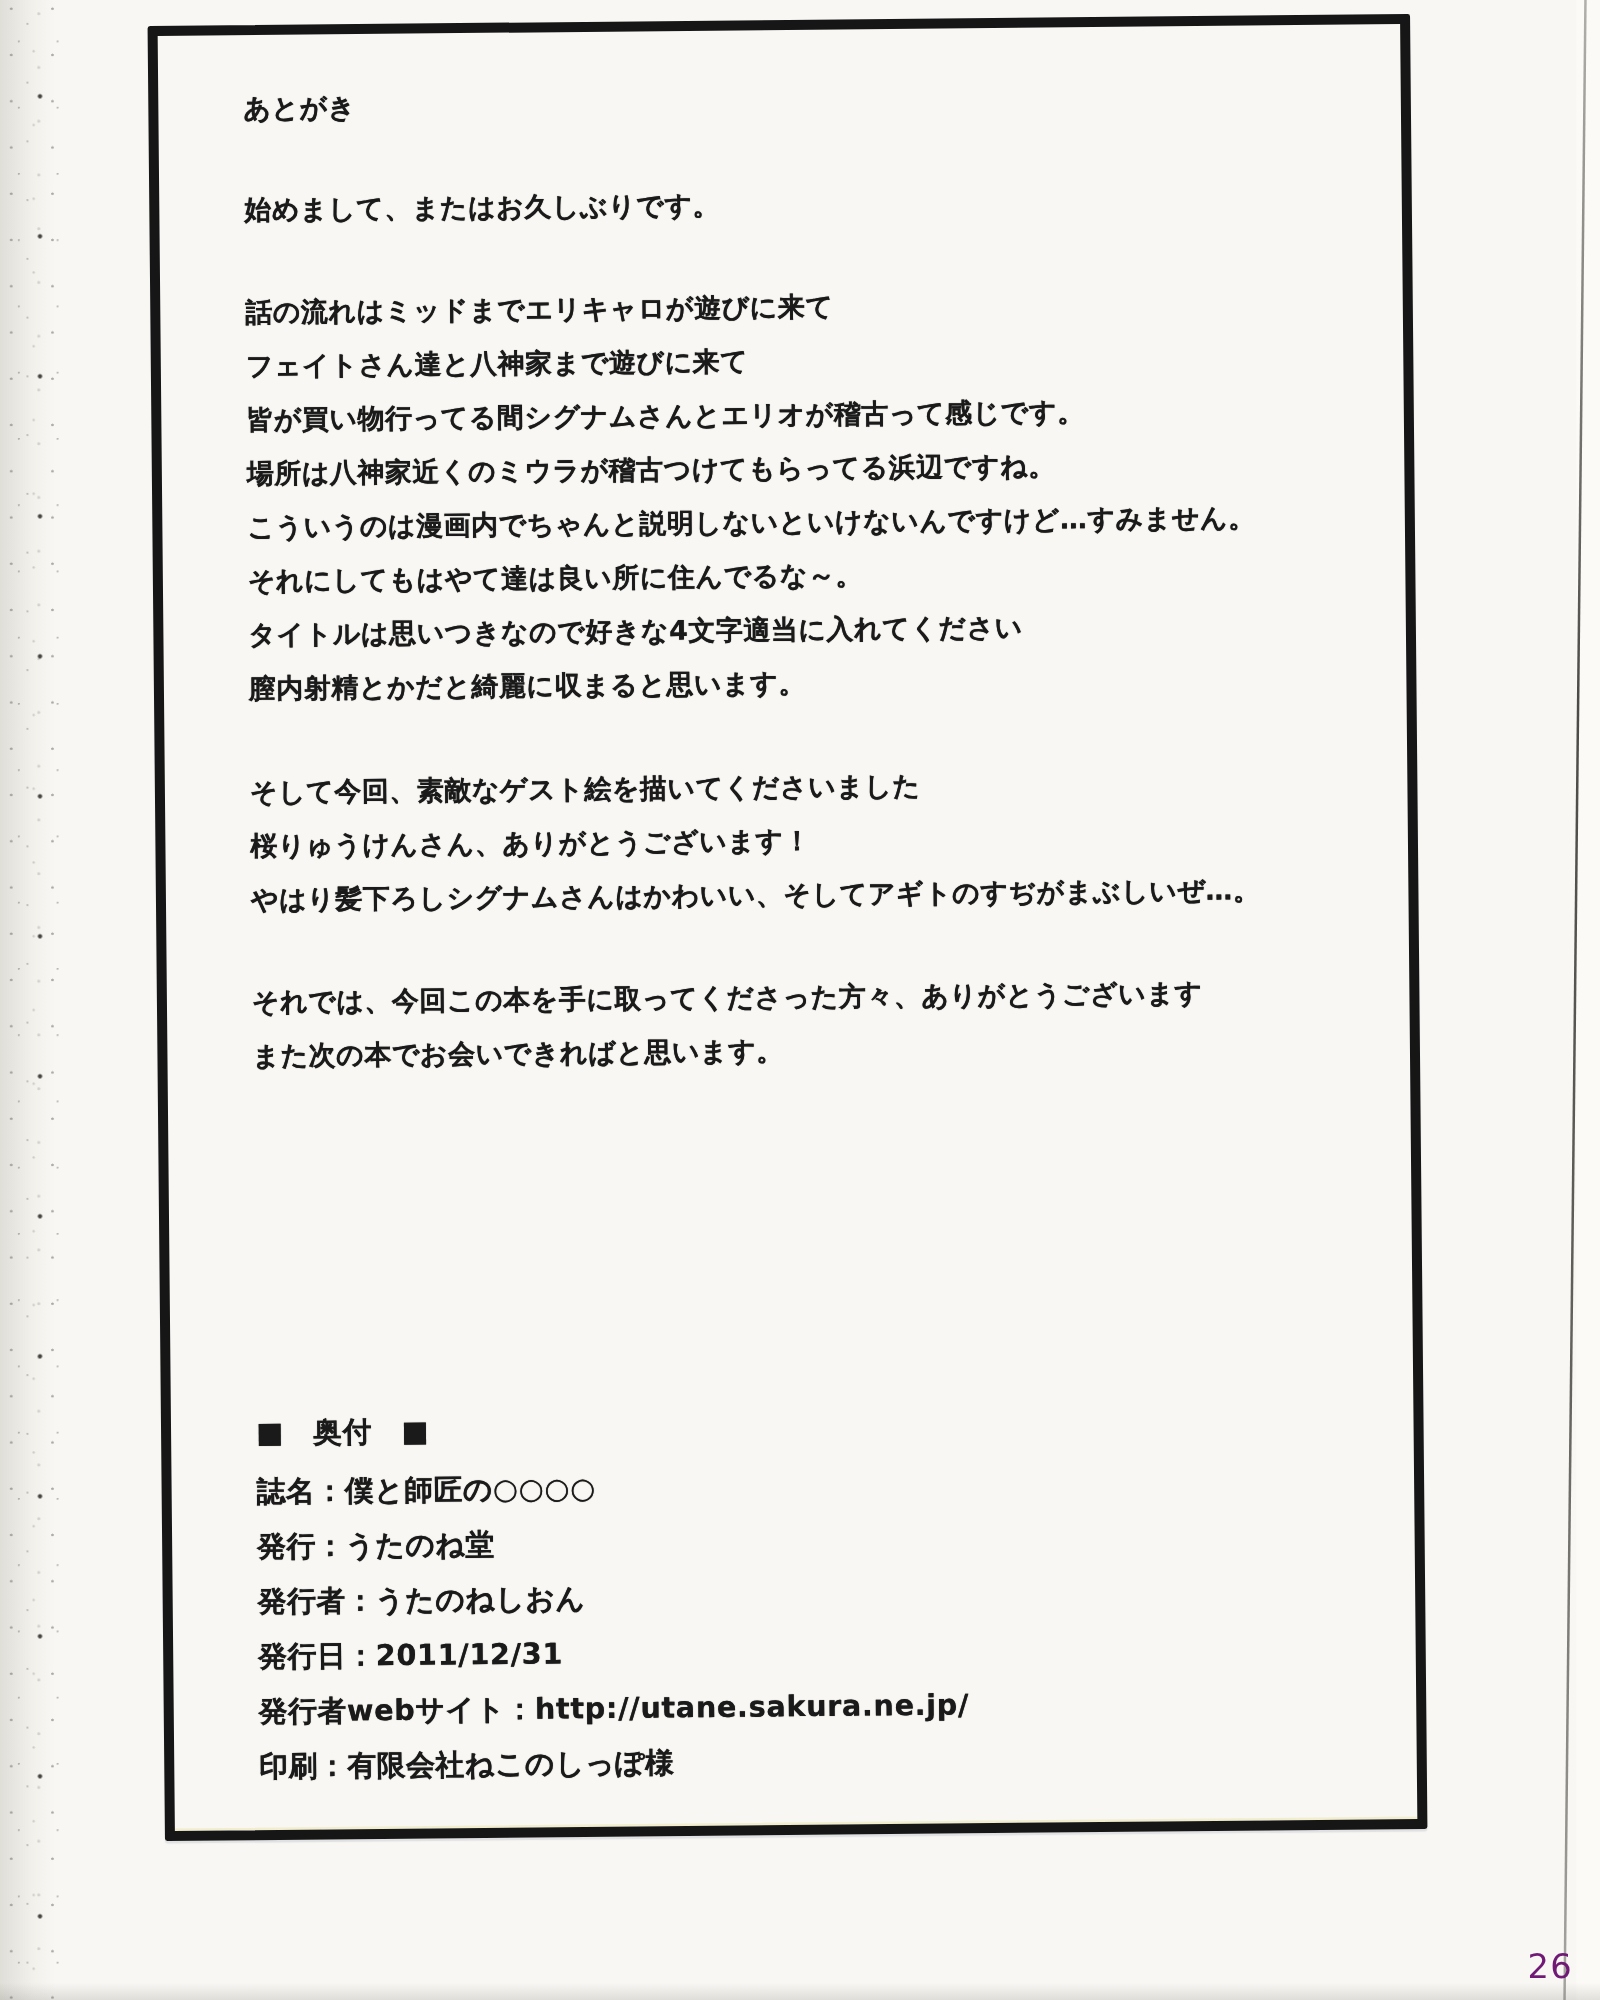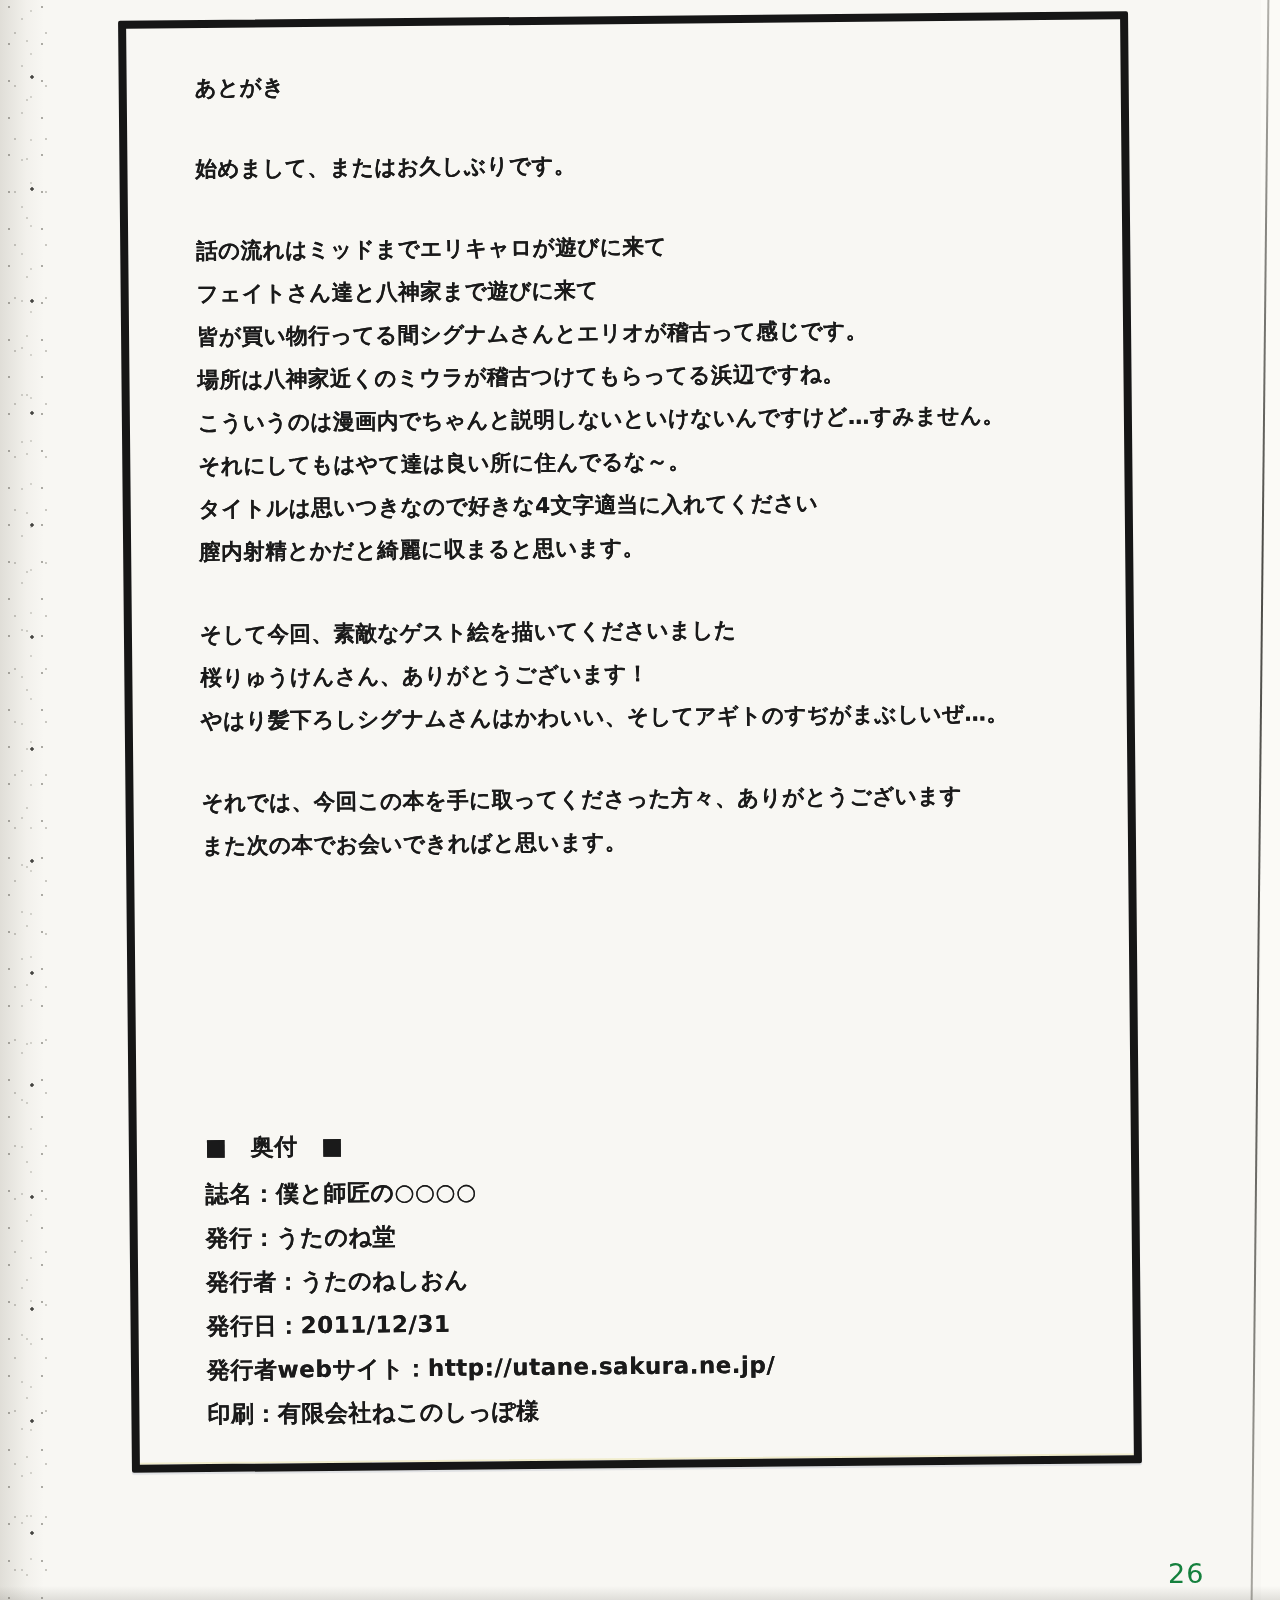--- a/index.html
+++ b/index.html
@@ -91,23 +91,23 @@
     background: #fbfaf6;
   }
   .bottom-shade {
     position: absolute;
     left: 0; bottom: 0;
     width: 100%; height: 14px;
     background: linear-gradient(to bottom, rgba(90,88,80,0), rgba(90,88,80,.16));
   }
   .page-num {
     position: absolute;
-    left: 1168px; top: 1558px;
+    left: 1222px; top: 1558px;
     font-size: 27px;
-    color: #15803d;
+    color: #701a75;
     letter-spacing: 1px;
   }
 </style>
 </head>
 <body>
 
 <div class="page">
 
   <div class="edge-left"></div>
   <div class="edge-dots"></div>

